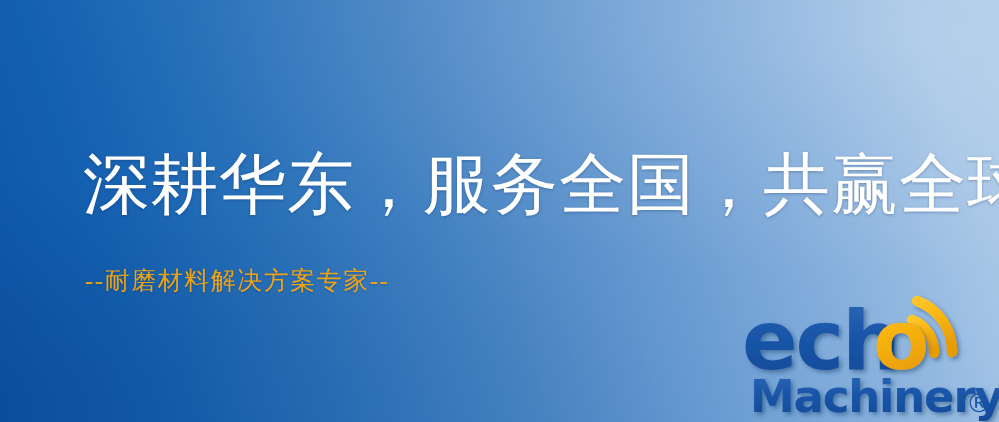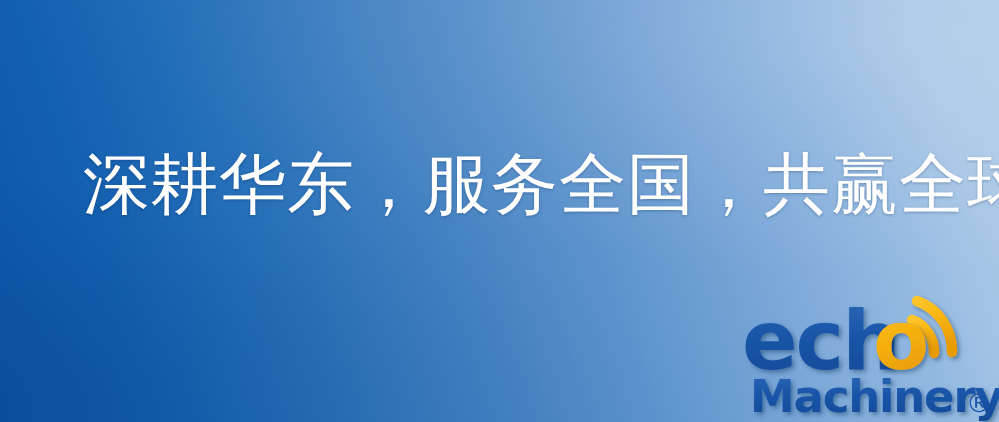--- a/index.html
+++ b/index.html
@@ -83,20 +83,21 @@
     overflow: visible;
   }
 </style>
 </head>
 <body>
 
 <div id="banner">
 
   <div class="headline">深耕华东，服务全国，共赢全球</div>
 
+  <div class="subtitle">--耐磨材料解决方案专家--</div>
 
   <div class="logo">
     <svg viewBox="0 0 257 126" xmlns="http://www.w3.org/2000/svg" aria-label="echo Machinery">
       <defs>
         <linearGradient id="blueGrad" x1="0" y1="0" x2="0" y2="1">
           <stop offset="0%" stop-color="#2e69b8"></stop>
           <stop offset="45%" stop-color="#1a55a8"></stop>
           <stop offset="100%" stop-color="#114a97"></stop>
         </linearGradient>
         <linearGradient id="goldGrad" x1="0" y1="0" x2="0.25" y2="1">

